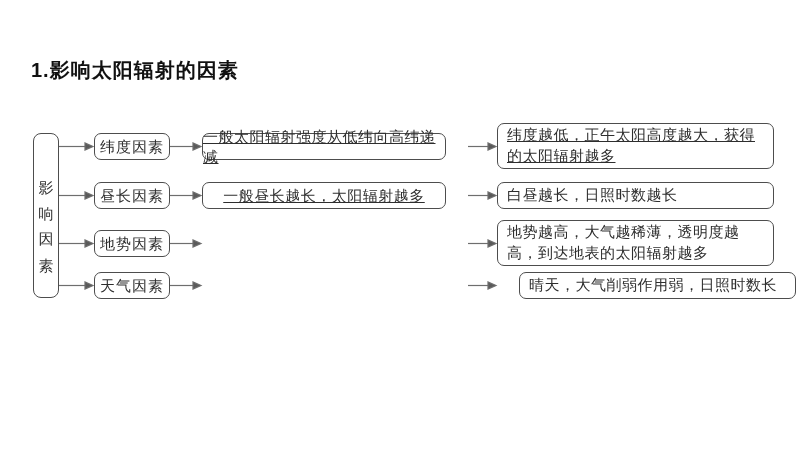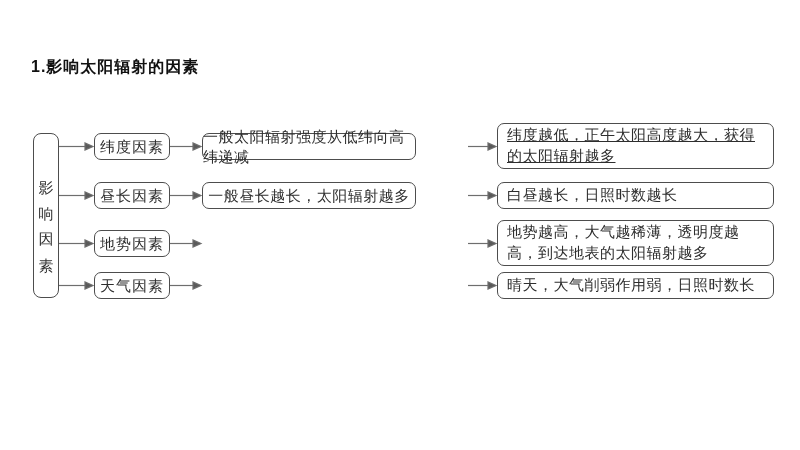--- a/index.html
+++ b/index.html
@@ -4,40 +4,40 @@
 <style>
   html,body{margin:0;padding:0;background:#e8e8e8;}
   .canvas{
     position:relative;width:800px;height:450px;background:#ffffff;
     font-family:"Liberation Serif","DejaVu Serif",serif;color:#2e2e2e;
     overflow:hidden;margin:0 auto;
   }
   .title{
     position:absolute;left:31px;top:57px;margin:0;
     font-family:"Liberation Sans","DejaVu Sans",sans-serif;
-    font-size:16px;font-weight:bold;color:#111111;letter-spacing:1px;
+    font-size:20px;font-weight:bold;color:#111111;letter-spacing:1px;
   }
   .box{
     position:absolute;box-sizing:border-box;
     border:1.2px solid #4d4d4d;border-radius:7px;background:#ffffff;
     display:flex;align-items:center;justify-content:center;
     font-size:15px;line-height:20px;letter-spacing:0.5px;
   }
   .spine{left:33px;top:133px;width:26px;height:165px;border-radius:8px;}
   .spine-text{
     writing-mode:vertical-rl;text-orientation:upright;
     letter-spacing:26px;font-size:15px;margin-top:8px;
   }
   .factor{left:94px;width:76px;height:27px;letter-spacing:1px;}
-  .rule{left:202px;width:214px;height:27px;}
+  .rule{left:202px;width:244px;height:27px;text-decoration:underline;}
   .expl{left:497px;width:277px;justify-content:flex-start;
         text-align:left;padding:2px 9px;line-height:21px;}
   .r0f{top:133px;} .r1f{top:182px;} .r2f{top:230px;} .r3f{top:272px;}
   .r0e{top:123px;height:46px;text-decoration:underline;} .r1e{top:182px;height:27px;}
-  .r2e{top:220px;height:46px;} .r3e{top:272px;height:27px;}
+  .r2e{top:220px;height:46px;} .r3e{top:272px;height:27px;margin-left:22px;}
   .wires{position:absolute;left:0;top:0;width:800px;height:450px;pointer-events:none;}
 </style>
 </head>
 <body>
 
 <div class="canvas">
 
   <h1 class="title">1.影响太阳辐射的因素</h1>
 
   <svg class="wires" viewBox="0 0 800 450" xmlns="http://www.w3.org/2000/svg">

